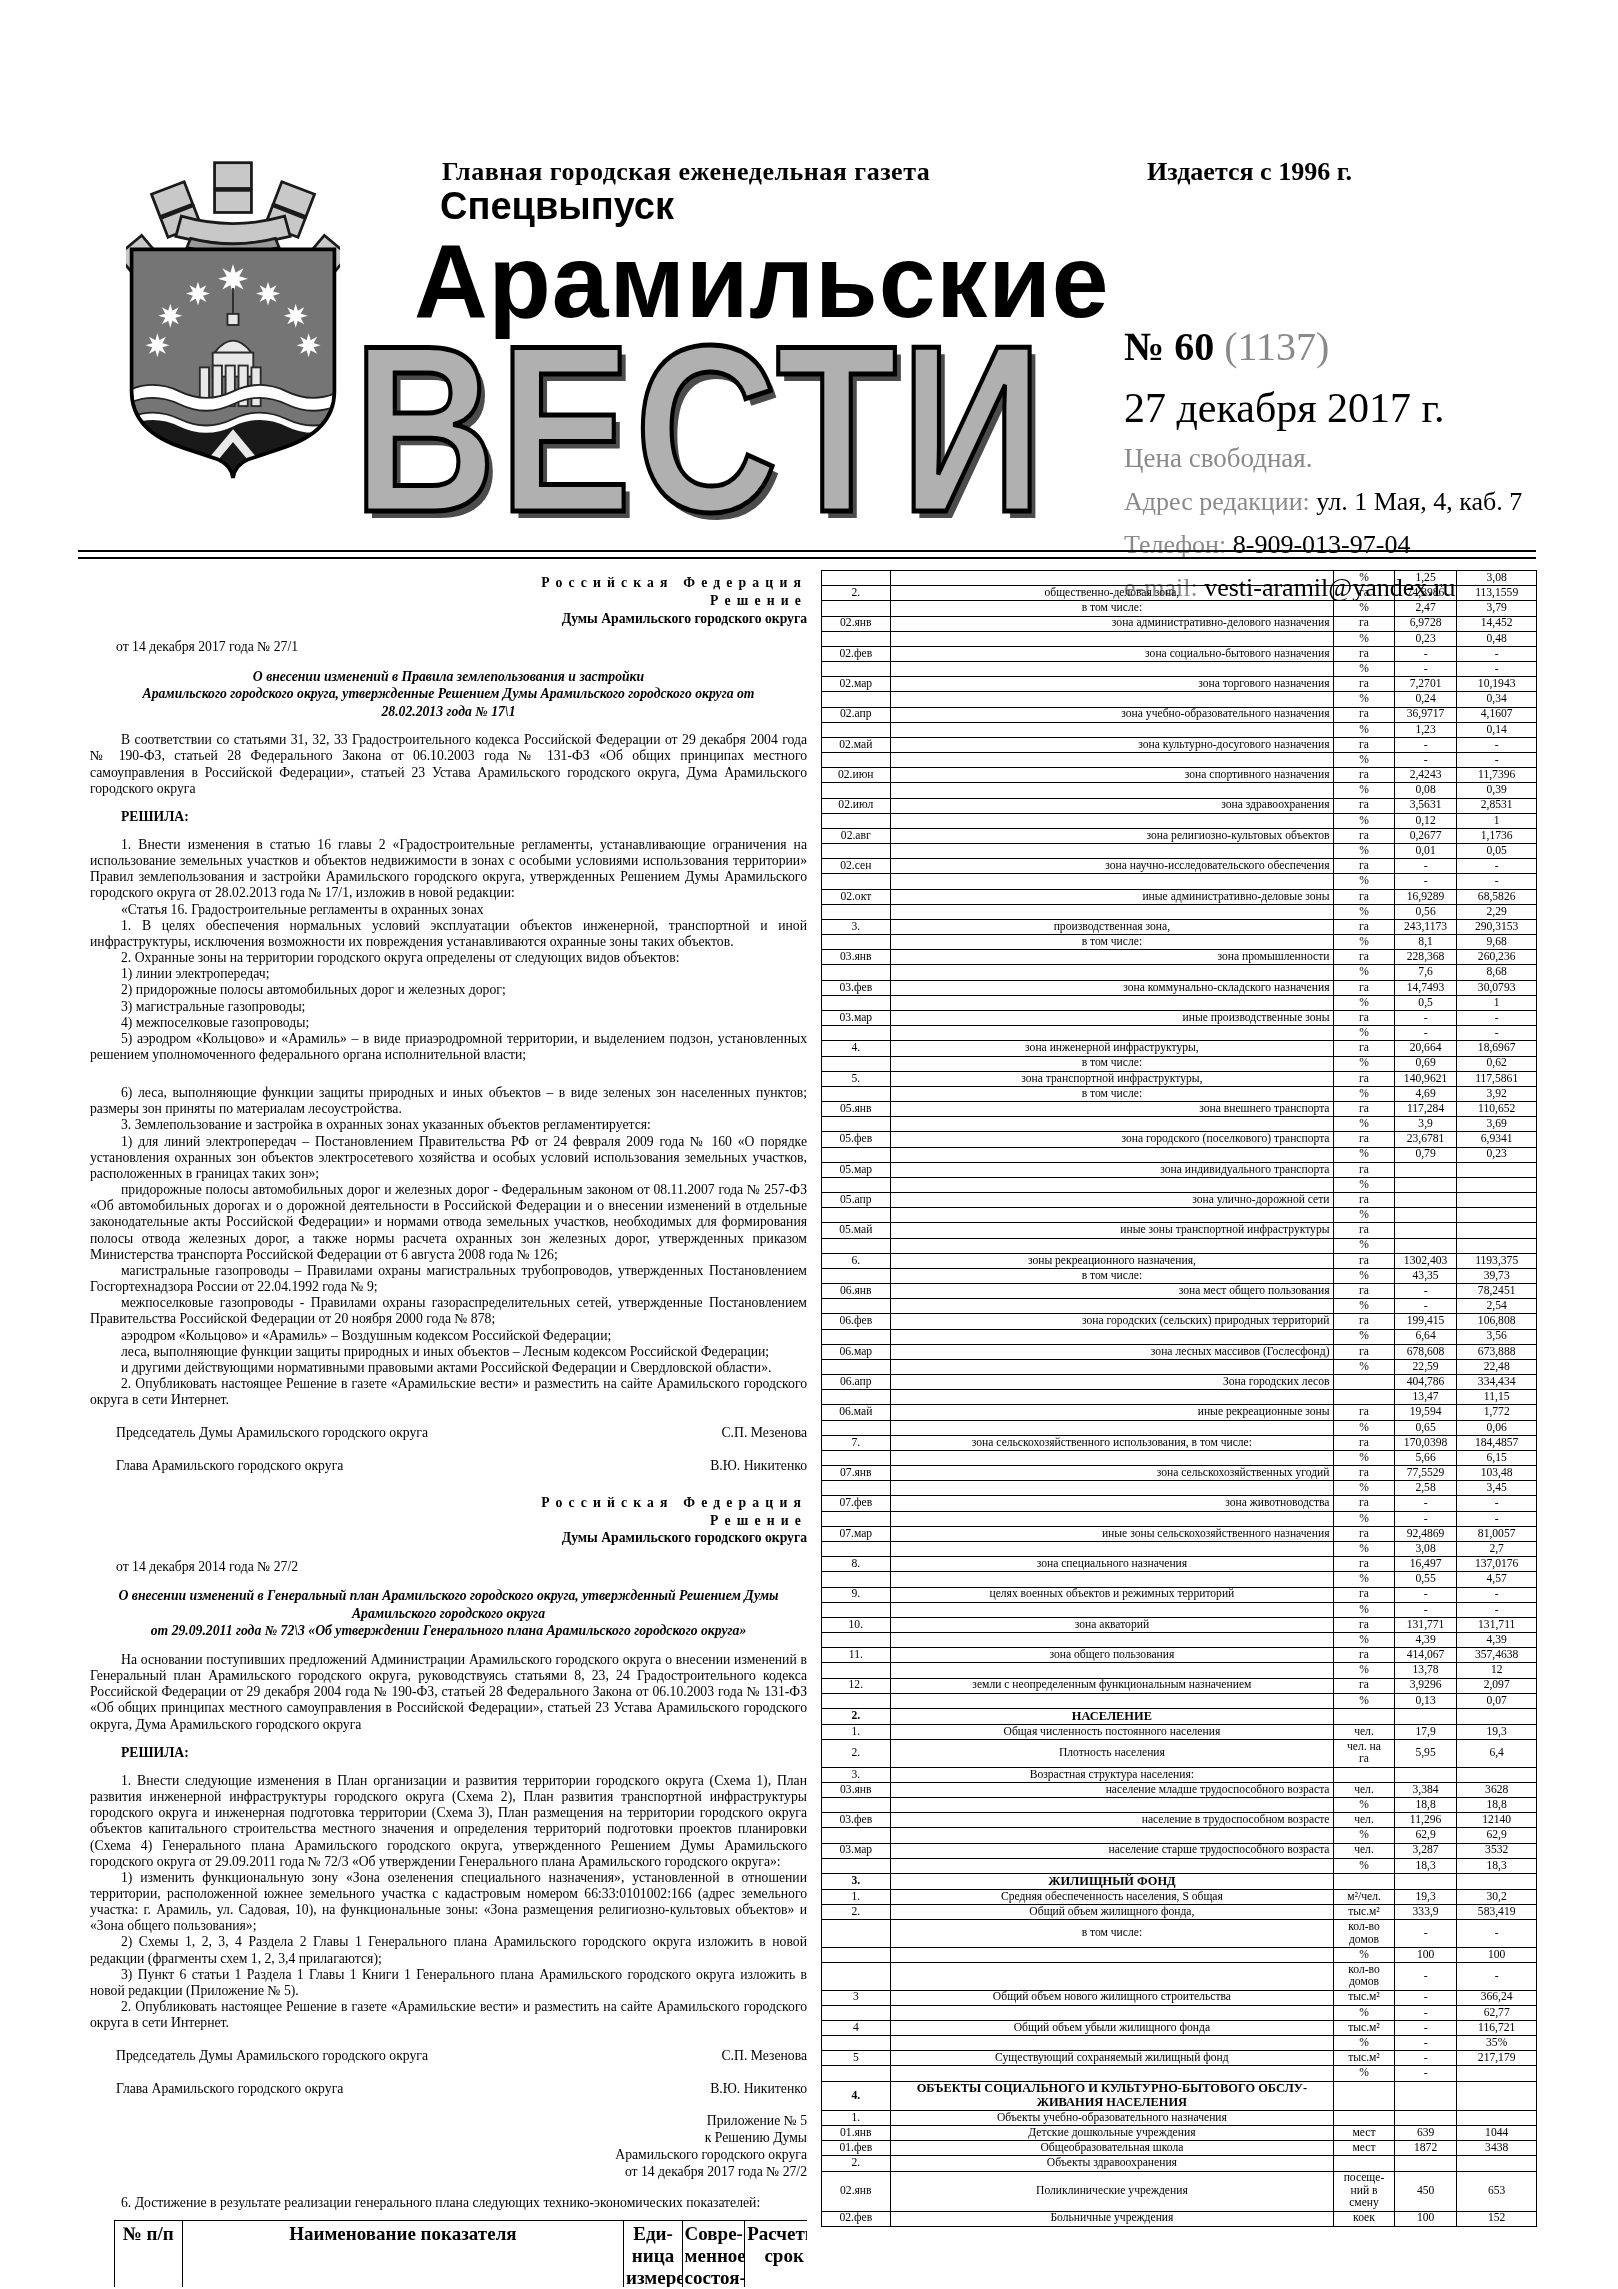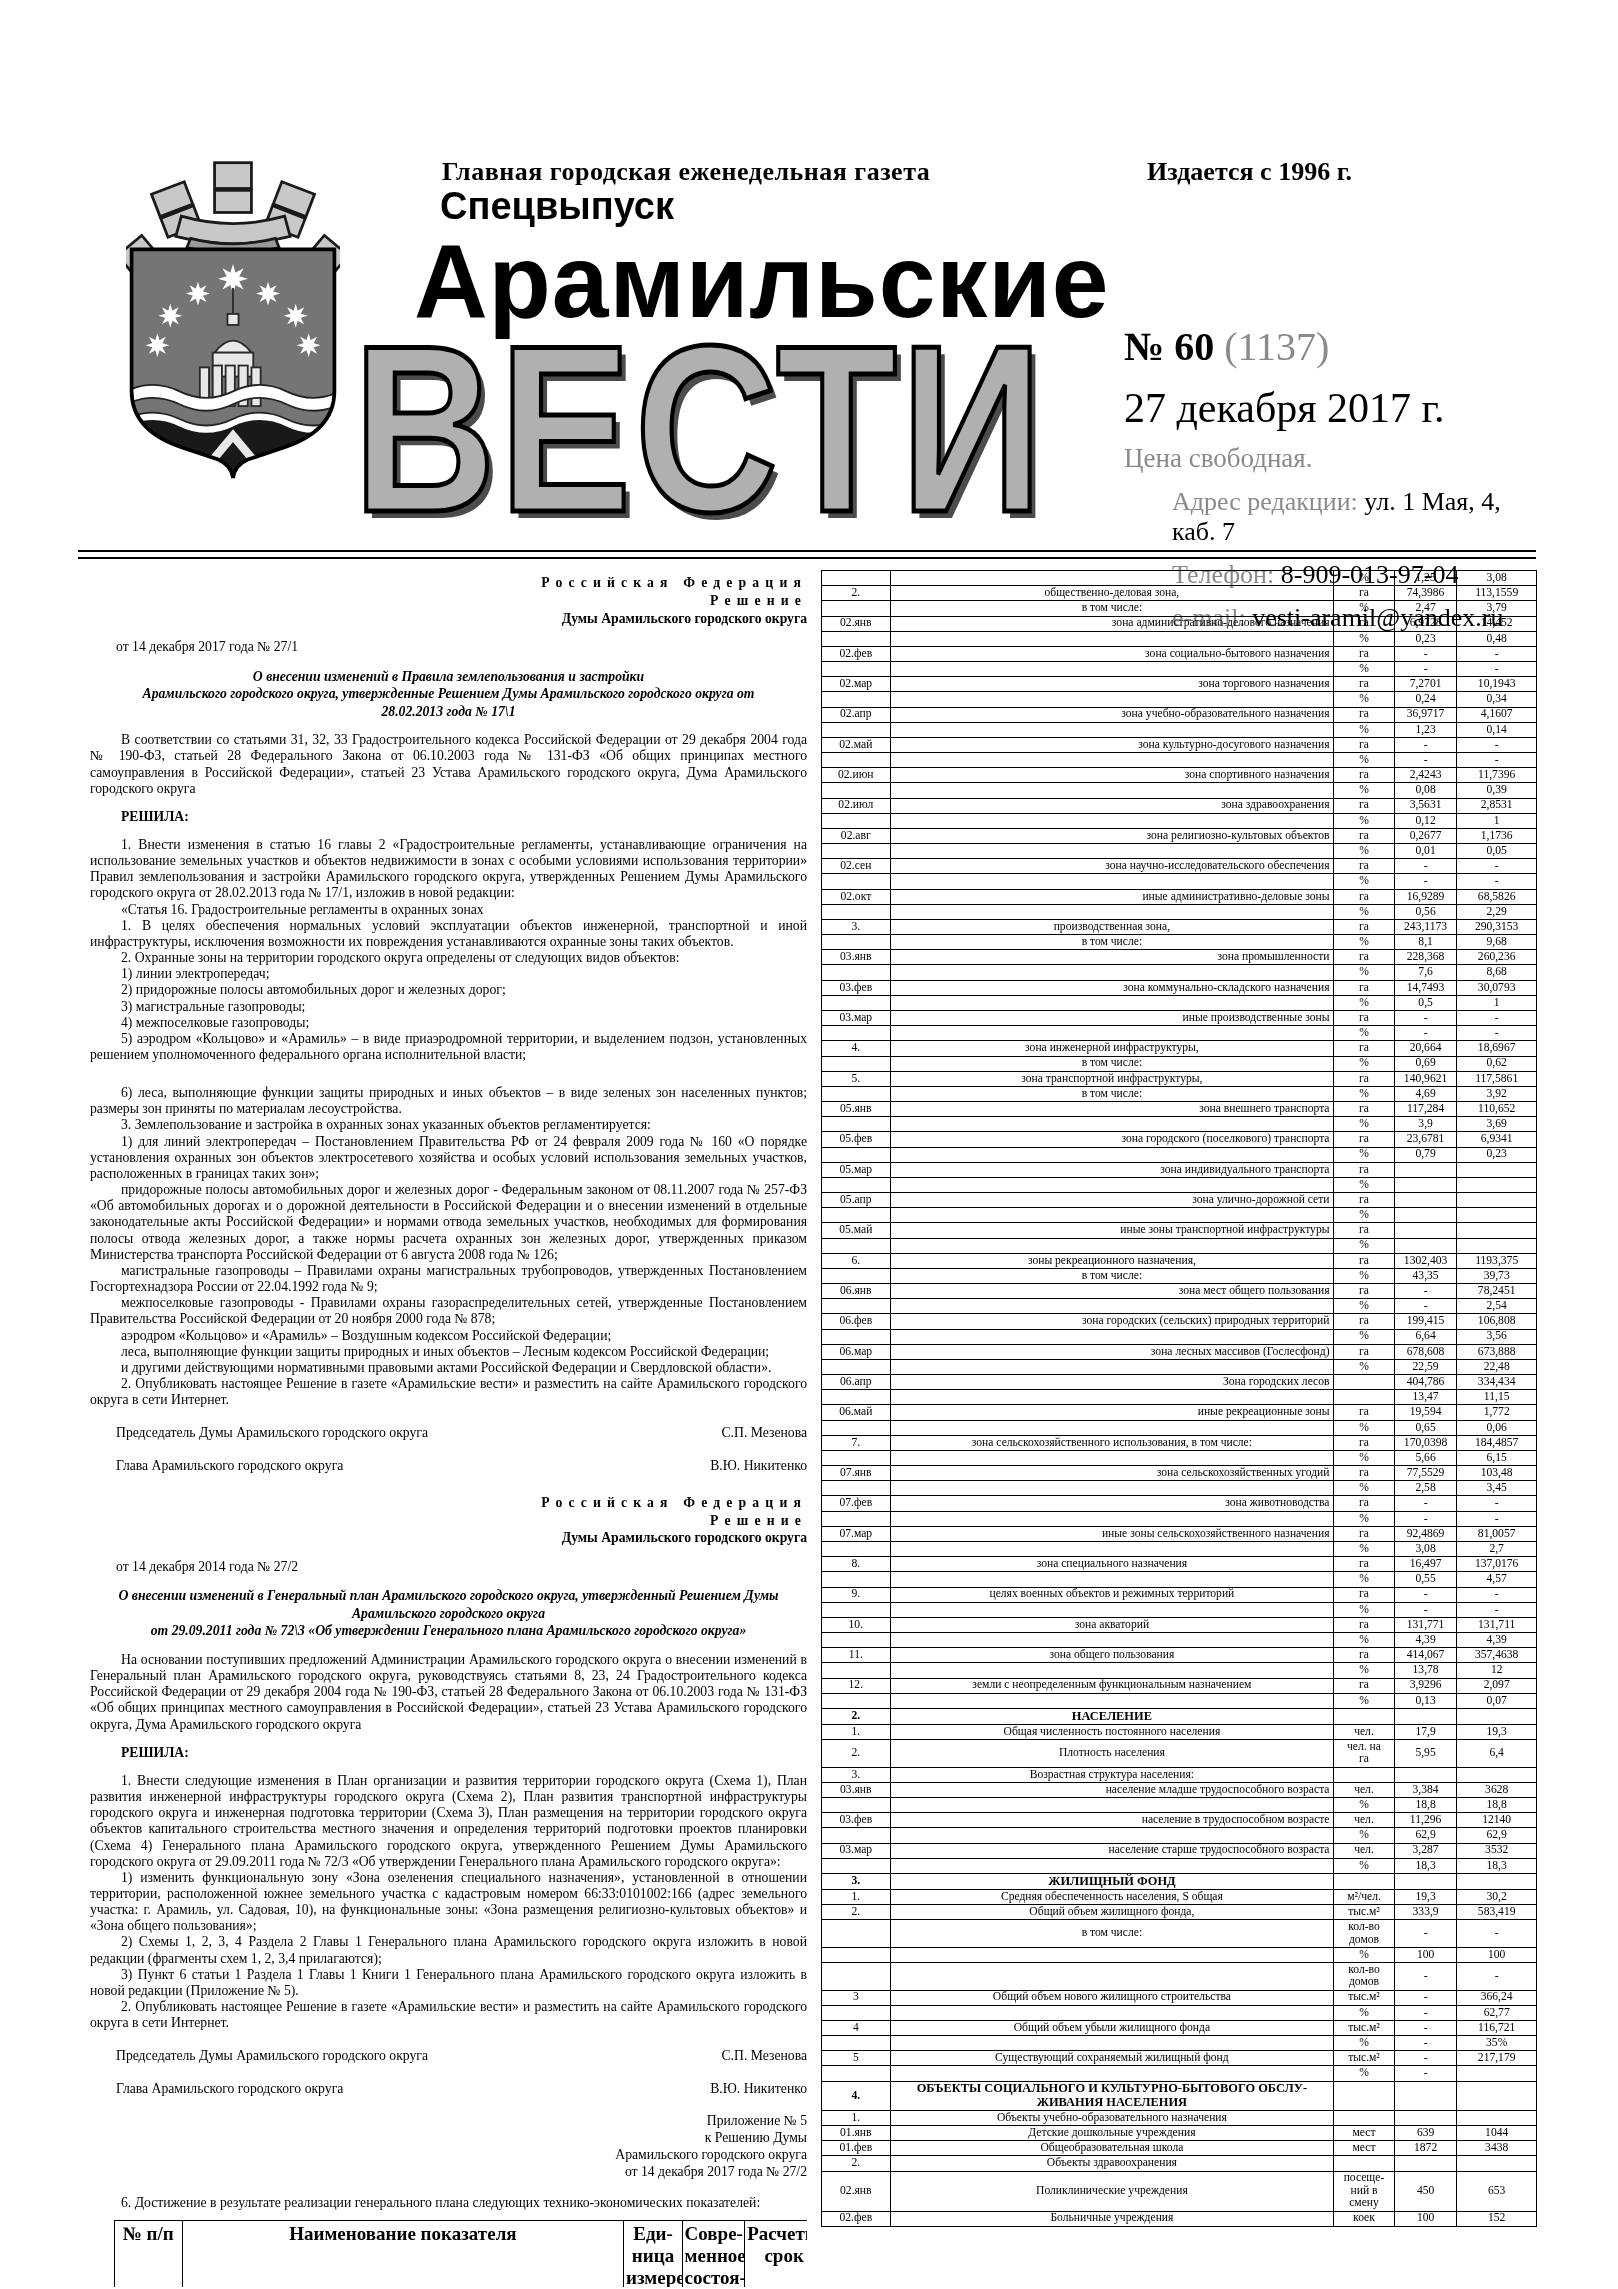--- a/index.html
+++ b/index.html
@@ -16,21 +16,21 @@
          transform:scaleY(1.02);transform-origin:left top;}
   .mast2{position:absolute;left:353px;top:310px;font-family:"Liberation Sans",sans-serif;
          font-size:220px;font-weight:bold;line-height:1;color:#b0b0b0;letter-spacing:3.7px;
          -webkit-text-stroke:4.6px #000;text-shadow:6.5px 6.5px 0 #4c4c4c;
          display:inline-block;transform:scale(.9,1.08);transform-origin:left top;}
   .infoblock{position:absolute;left:1124px;top:323px;width:425px;}
   .issue-line{font-size:40px;font-weight:bold;}
   .issue-line .gray{color:#8a8a8a;font-weight:normal;}
   .date-big{font-size:42px;margin-top:14px;}
   .price{font-size:27px;color:#8a8a8a;margin-top:11px;}
-  .contact{font-size:26px;margin-top:13px;margin-left:48px;}
+  .contact{font-size:26px;margin-top:13px;}
   .contact .lbl{color:#8a8a8a;}
   .rule{position:absolute;left:78px;top:550px;width:1458px;height:4.6px;
         border-top:2.8px solid #000;border-bottom:2.8px solid #000;}
   
   .col-left{position:absolute;left:90px;top:574px;width:717px;height:1713px;overflow:hidden;
             font-size:13.7px;line-height:1.18;text-align:justify;}
   .col-right{position:absolute;left:821px;top:570px;width:692px;}
   
   .doc-head{text-align:right;font-weight:bold;line-height:1.3;}
   .doc-head .ls{letter-spacing:.45em;}

